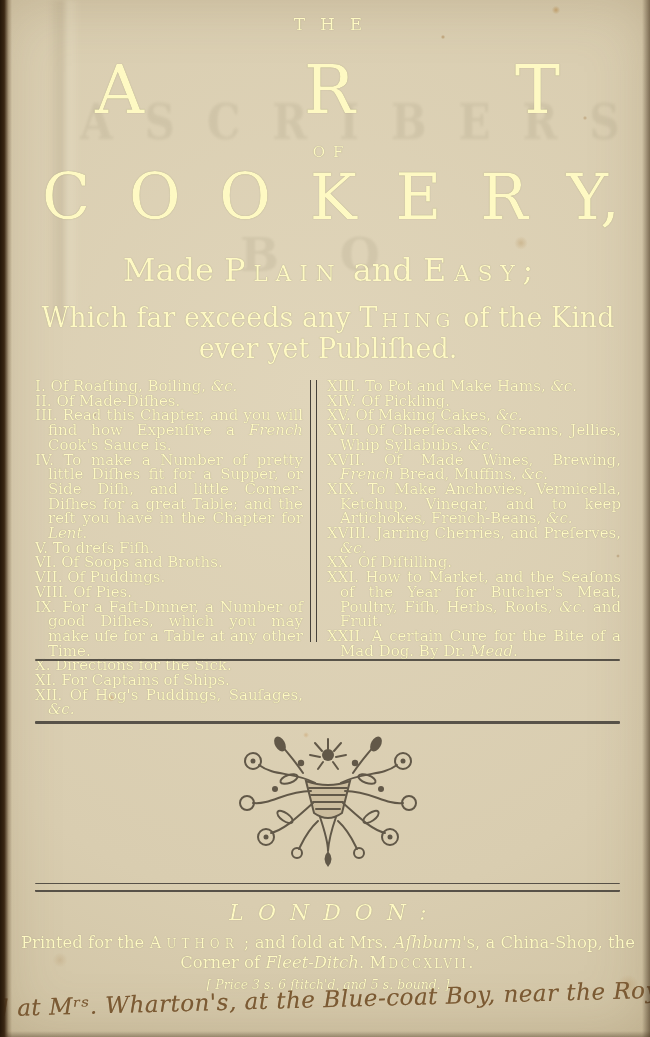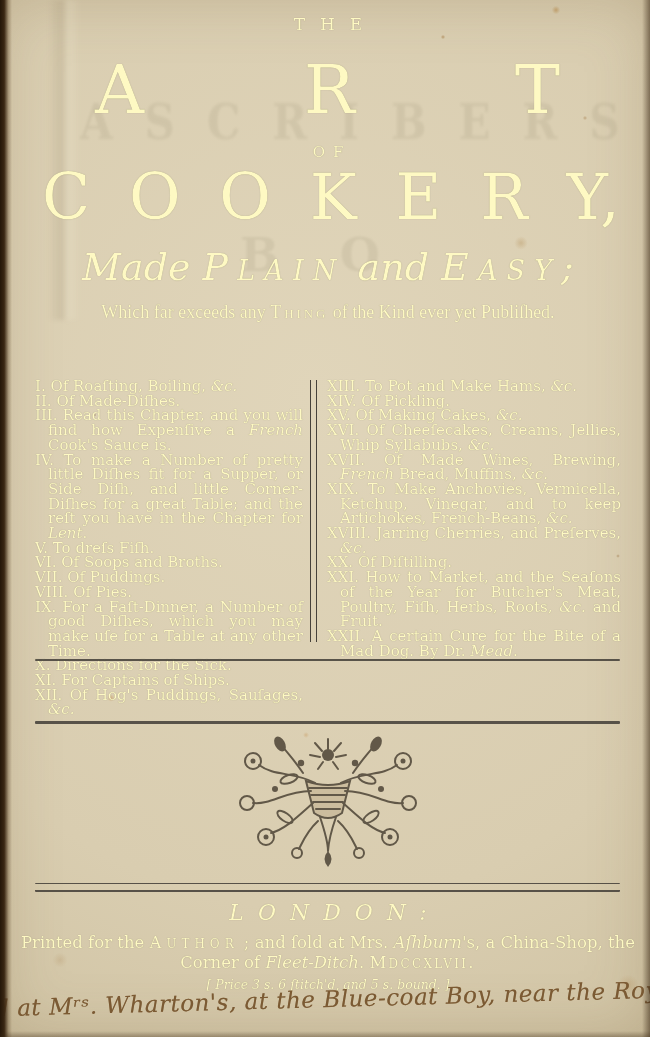--- a/index.html
+++ b/index.html
@@ -52,23 +52,23 @@
   .ghost{position:absolute;color:#6d6448;opacity:.10;filter:blur(1.2px);font-weight:bold;pointer-events:none;}
   .ghost1{top:98px;left:80px;width:560px;font-size:42px;letter-spacing:32px;text-align:center;transform:scaleY(1.15);}
   .ghost2{top:228px;left:240px;width:200px;font-size:46px;letter-spacing:60px;}
 
   
   .the{top:14px;font-size:17px;letter-spacing:15px;text-indent:15px;}
   .row-letters{display:flex;justify-content:space-between;}
   .art{top:56px;left:95px;width:465px;font-size:68px;line-height:1;}
   .of{top:143px;font-size:15px;letter-spacing:8px;text-indent:8px;}
   .cookery{top:166px;left:42px;width:578px;font-size:63px;line-height:1;}
-  .subtitle{top:245px;font-size:38px;font-style:italic;}
+  .subtitle{top:251px;font-size:32px;}
   .subtitle .sc{letter-spacing:.24em;}
-  .tagline{top:302px;font-size:18px;font-family:Liberation Serif, serif;}
+  .tagline{top:302px;font-size:27px;}
   .tagline .sc{letter-spacing:.16em;}
   .containing{top:347px;font-size:17px;letter-spacing:8px;text-indent:8px;}
 
   
   .toc{top:379px;font-size:15px;line-height:14.7px;text-align:justify;}
   .toc ul{margin:0;padding:0;list-style:none;}
   .toc li{padding-left:13px;text-indent:-13px;margin:0;}
   .toc-left{left:35px;width:268px;}
   .toc-right{left:327px;width:294px;}
   .toc-divider{top:380px;left:310px;height:262px;width:4.5px;

